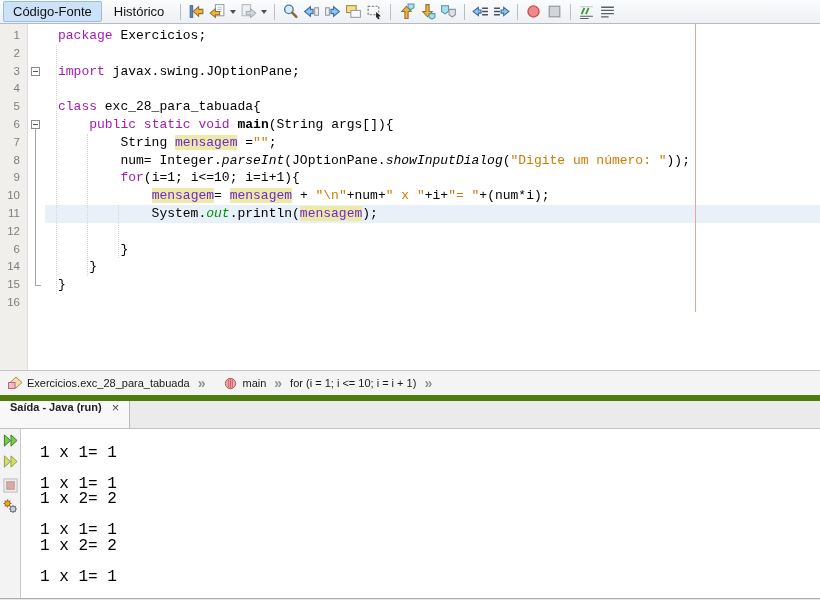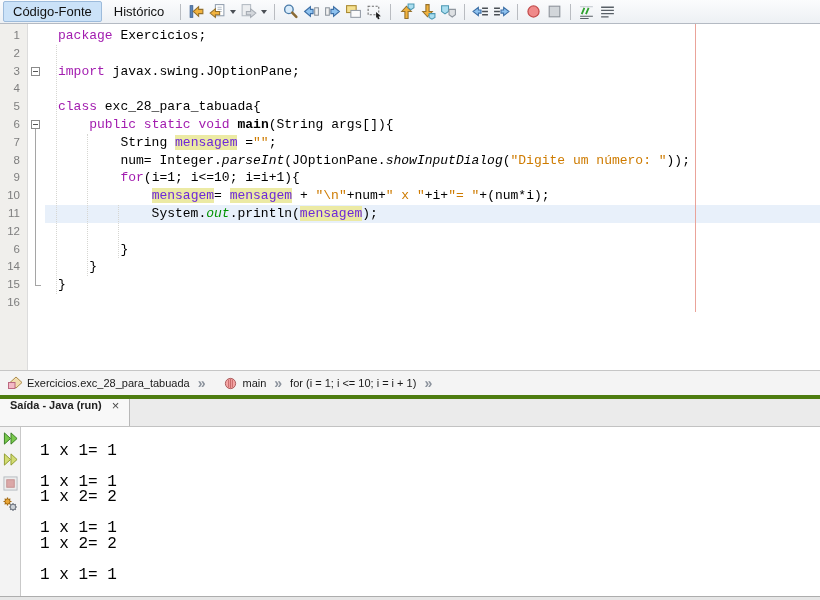--- a/index.html
+++ b/index.html
@@ -40,21 +40,21 @@
   .seg-out{color:#009300;font-style:italic;}
   .seg-occ{color:#6d28d9;background:#eceaa4;}
   .seg-bd{color:#000;font-weight:bold;}
   .margin-line{position:absolute;left:695px;top:0;width:1px;height:288px;background:#eaa399;}
   .iguide{position:absolute;width:0;border-left:1px dotted #d6d6d2;}
   #ig1{left:56px;top:21px;height:249px;}
   #ig2{left:87px;top:110px;height:142px;}
   #ig3{left:118px;top:181px;height:53px;}
 
   
-  .breadcrumb{height:24px;border-top:1px solid #c6c6c6;border-bottom:4px solid #4d7c0f;
+  .breadcrumb{height:24px;border-top:1px solid #c6c6c6;border-bottom:6px solid #4d7c0f;
     background:#f4f4f4;display:flex;align-items:center;padding-left:5px;
     font-size:11px;color:#1a1a1a;}
   .bc-item{display:flex;align-items:center;gap:4px;padding:0 2px;}
   .bc-chevron{color:#8b929c;font-size:14px;font-weight:bold;margin:0 6px;}
   .bc-gap{width:10px;}
 
   
   .otabbar{height:27px;background:#ebebeb;border-bottom:1px solid #c2c2c2;display:flex;}
   .otab{background:#f8f8f8;border-right:1px solid #b8b8b8;display:flex;
     padding:0 10px;font-size:11px;font-weight:bold;color:#222;gap:10px;}

